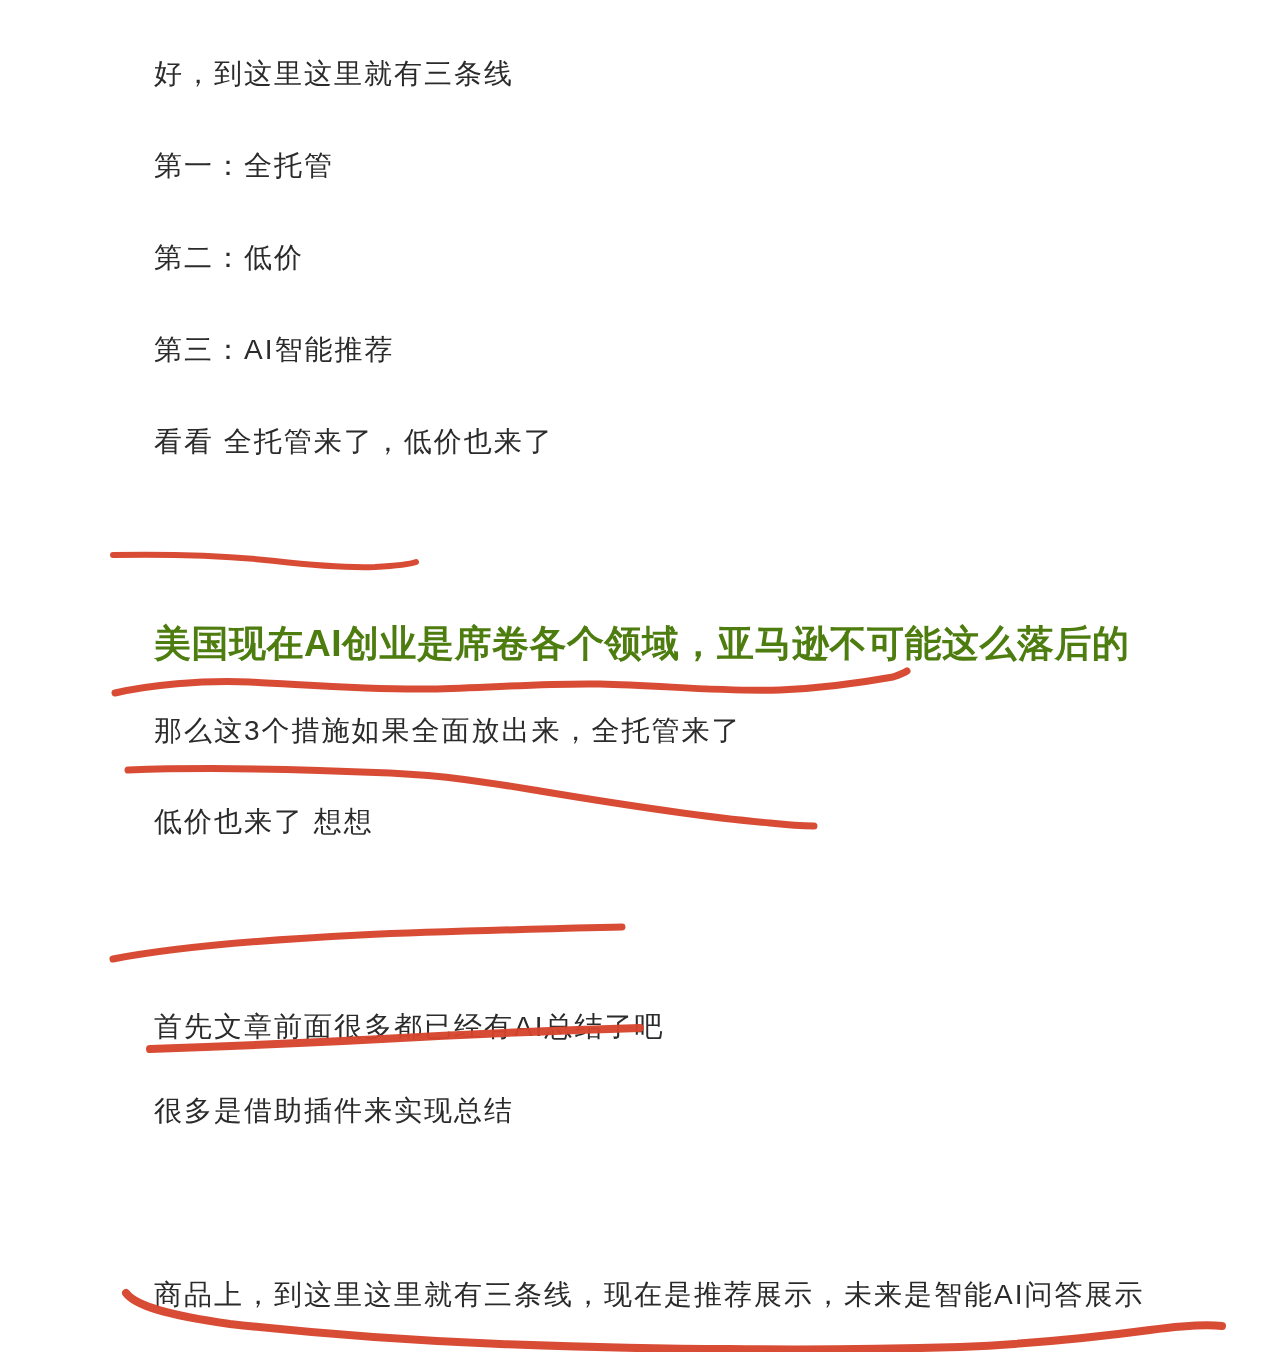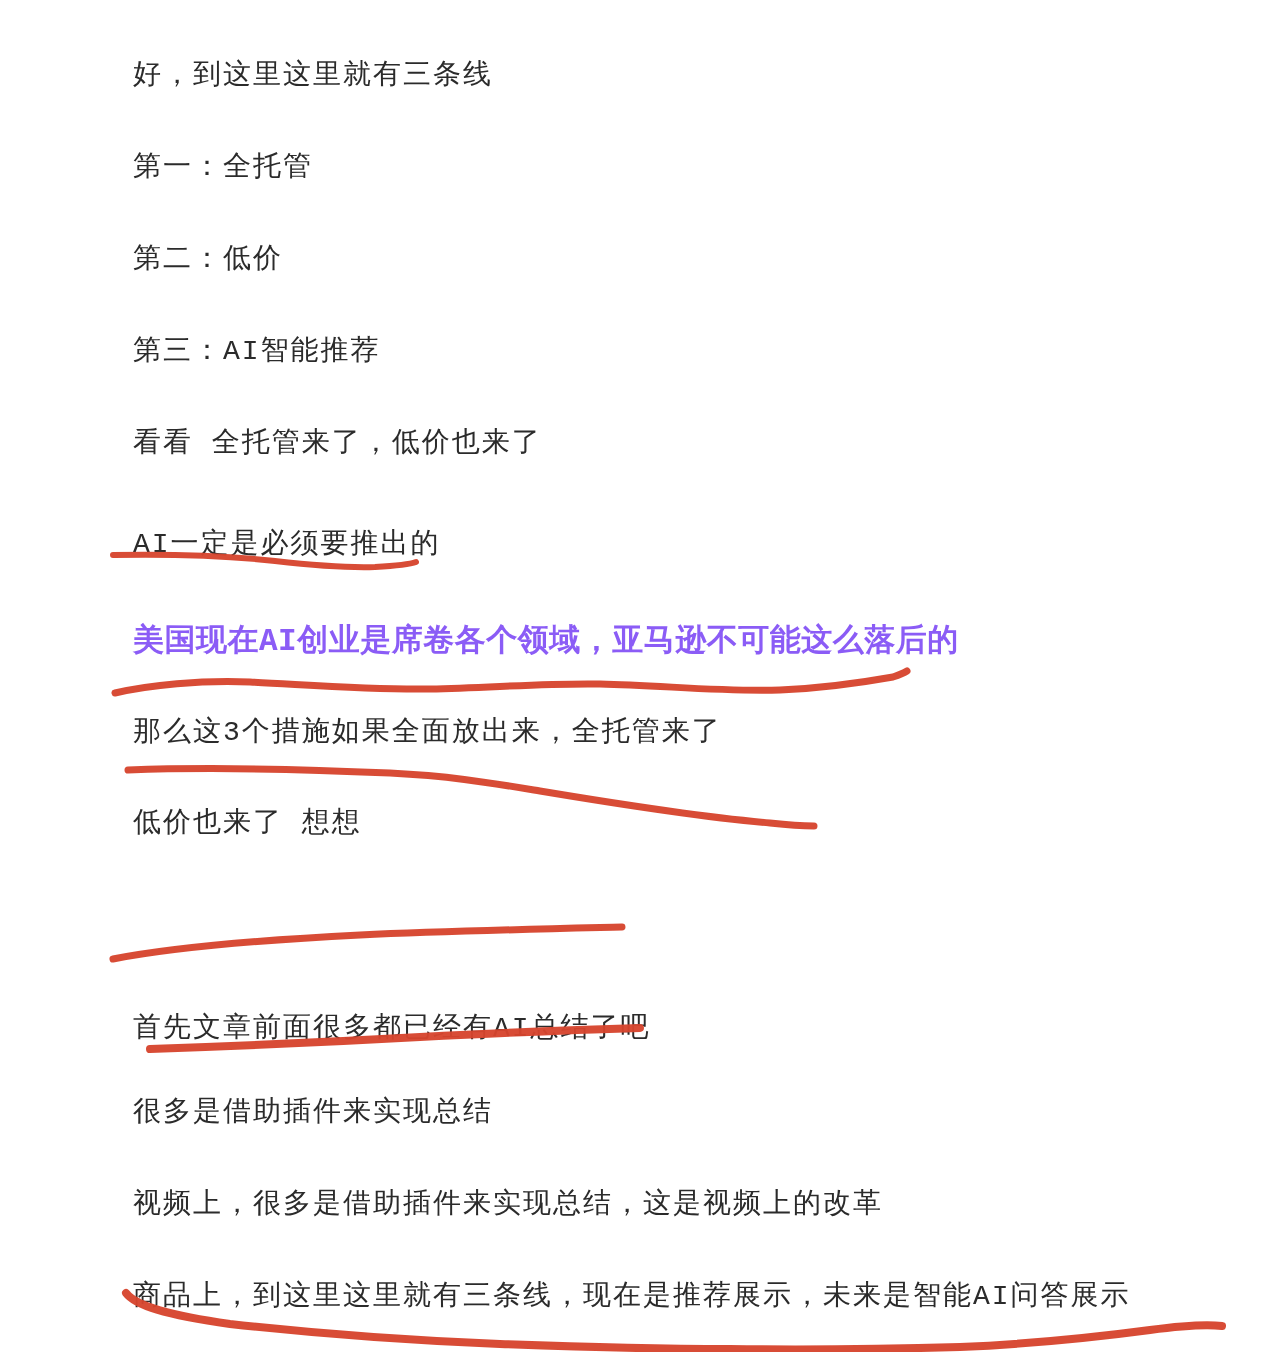--- a/index.html
+++ b/index.html
@@ -10,33 +10,32 @@
   .page {
     position: relative;
     width: 1267px;
     height: 1352px;
     background: #ffffff;
     overflow: hidden;
     font-family: "Liberation Sans", "DejaVu Sans", sans-serif;
   }
   .para {
     position: absolute;
-    left: 133px;
+    left: 154px;
     height: 36px;
     font-size: 28px;
     letter-spacing: 2px;
     color: #2b2b2b;
     white-space: nowrap;
     font-weight: 400;
-    font-family: Liberation Mono, monospace;
   }
   .para.highlight {
-    color: #8b5cf6;
+    color: #4d7c0f;
     font-weight: 700;
-    font-size: 31px;
+    font-size: 37px;
     letter-spacing: 0.5px;
   }
   .marker-overlay {
     position: absolute;
     left: 0;
     top: 0;
     width: 1267px;
     height: 1352px;
     pointer-events: none;
   }
@@ -51,27 +50,25 @@
 </head>
 <body>
 
 <div class="page">
 
   <div class="para" style="top:55px">好，到这里这里就有三条线</div>
   <div class="para" style="top:147px">第一：全托管</div>
   <div class="para" style="top:239px">第二：低价</div>
   <div class="para" style="top:331px">第三：AI智能推荐</div>
   <div class="para" style="top:423px">看看 全托管来了，低价也来了</div>
-  <div class="para" style="top:524px">AI一定是必须要推出的</div>
   <div class="para highlight" style="top:619px">美国现在AI创业是席卷各个领域，亚马逊不可能这么落后的</div>
   <div class="para" style="top:712px">那么这3个措施如果全面放出来，全托管来了</div>
   <div class="para" style="top:803px">低价也来了 想想</div>
   <div class="para" style="top:1008px">首先文章前面很多都已经有AI总结了吧</div>
   <div class="para" style="top:1092px">很多是借助插件来实现总结</div>
-  <div class="para" style="top:1184px">视频上，很多是借助插件来实现总结，这是视频上的改革</div>
   <div class="para" style="top:1276px">商品上，到这里这里就有三条线，现在是推荐展示，未来是智能AI问答展示</div>
 
   <svg class="marker-overlay" viewBox="0 0 1267 1352" xmlns="http://www.w3.org/2000/svg">
 
     <path stroke-width="6" d="M113,555 C170,554 230,556 275,561 C310,565 345,568 375,567 C392,566 408,565 416,562"></path>
 
     <path stroke-width="7" d="M115,693 C150,685 200,680 250,682 C310,685 370,690 430,689 C490,688 540,683 600,684 C660,685 720,692 780,690 C830,688 865,682 893,677 C899,675 904,673 907,671"></path>
 
     <path stroke-width="7" d="M128,770 C210,767 300,769 390,773 C450,776 485,782 540,791 C600,801 700,817 770,823 C788,825 802,826 814,826"></path>
 

